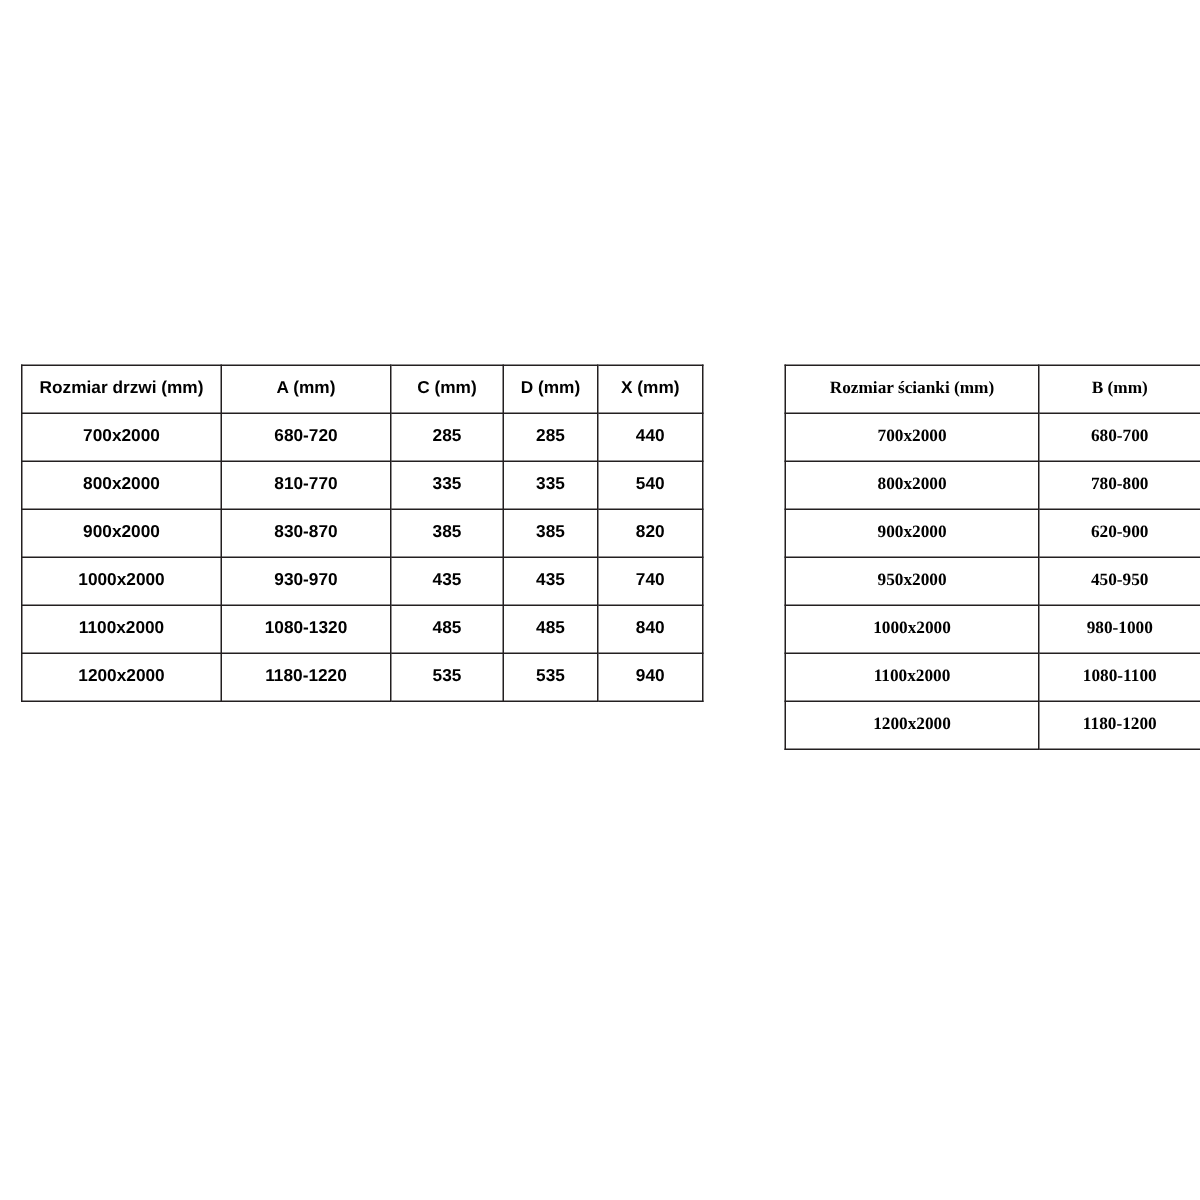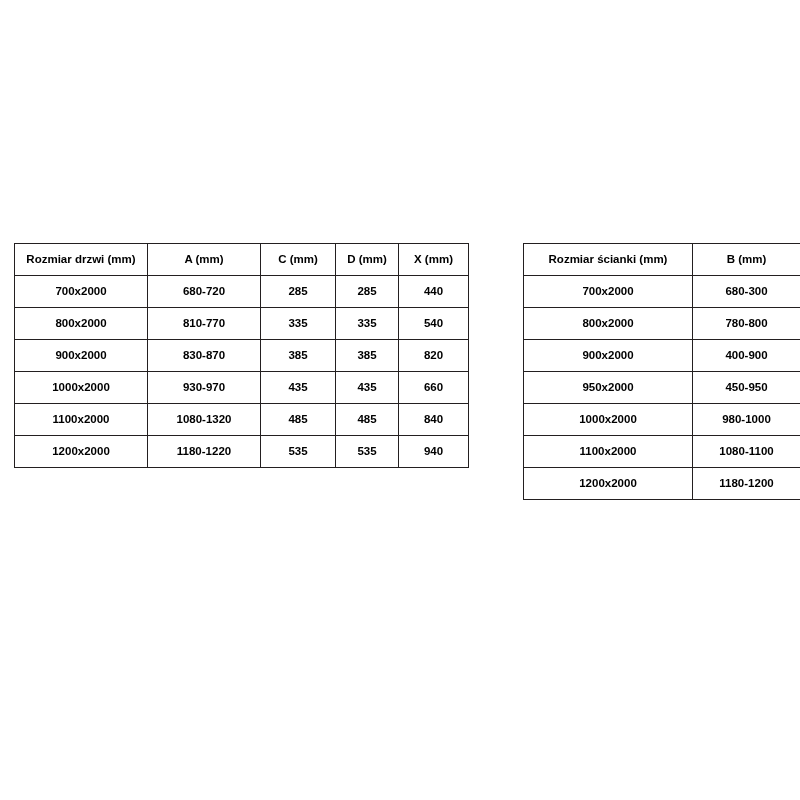--- a/index.html
+++ b/index.html
@@ -52,20 +52,21 @@
   #doors-table .col-size   { width: 133px; }
   #doors-table .col-a      { width: 113px; }
   #doors-table .col-c      { width: 75px;  }
   #doors-table .col-d      { width: 63px;  }
   #doors-table .col-x      { width: 70px;  }
 
   
   #wall-table {
     left: 523px;
     top: 243px;
+    font-family: Liberation Serif, serif;
   }
   #wall-table .col-size { width: 169px; }
   #wall-table .col-b    { width: 108px; }
 </style>
 </head>
 <body>
 
 <div class="tables-wrap">
 
   <table id="doors-table">
@@ -105,21 +106,21 @@
         <td>830-870</td>
         <td>385</td>
         <td>385</td>
         <td>820</td>
       </tr>
       <tr>
         <td>1000x2000</td>
         <td>930-970</td>
         <td>435</td>
         <td>435</td>
-        <td>660</td>
+        <td>740</td>
       </tr>
       <tr>
         <td>1100x2000</td>
         <td>1080-1320</td>
         <td>485</td>
         <td>485</td>
         <td>840</td>
       </tr>
       <tr>
         <td>1200x2000</td>
@@ -138,29 +139,29 @@
     </colgroup>
     <thead>
       <tr>
         <th>Rozmiar ścianki (mm)</th>
         <th>B (mm)</th>
       </tr>
     </thead>
     <tbody>
       <tr>
         <td>700x2000</td>
-        <td>680-300</td>
+        <td>680-700</td>
       </tr>
       <tr>
         <td>800x2000</td>
         <td>780-800</td>
       </tr>
       <tr>
         <td>900x2000</td>
-        <td>400-900</td>
+        <td>620-900</td>
       </tr>
       <tr>
         <td>950x2000</td>
         <td>450-950</td>
       </tr>
       <tr>
         <td>1000x2000</td>
         <td>980-1000</td>
       </tr>
       <tr>

